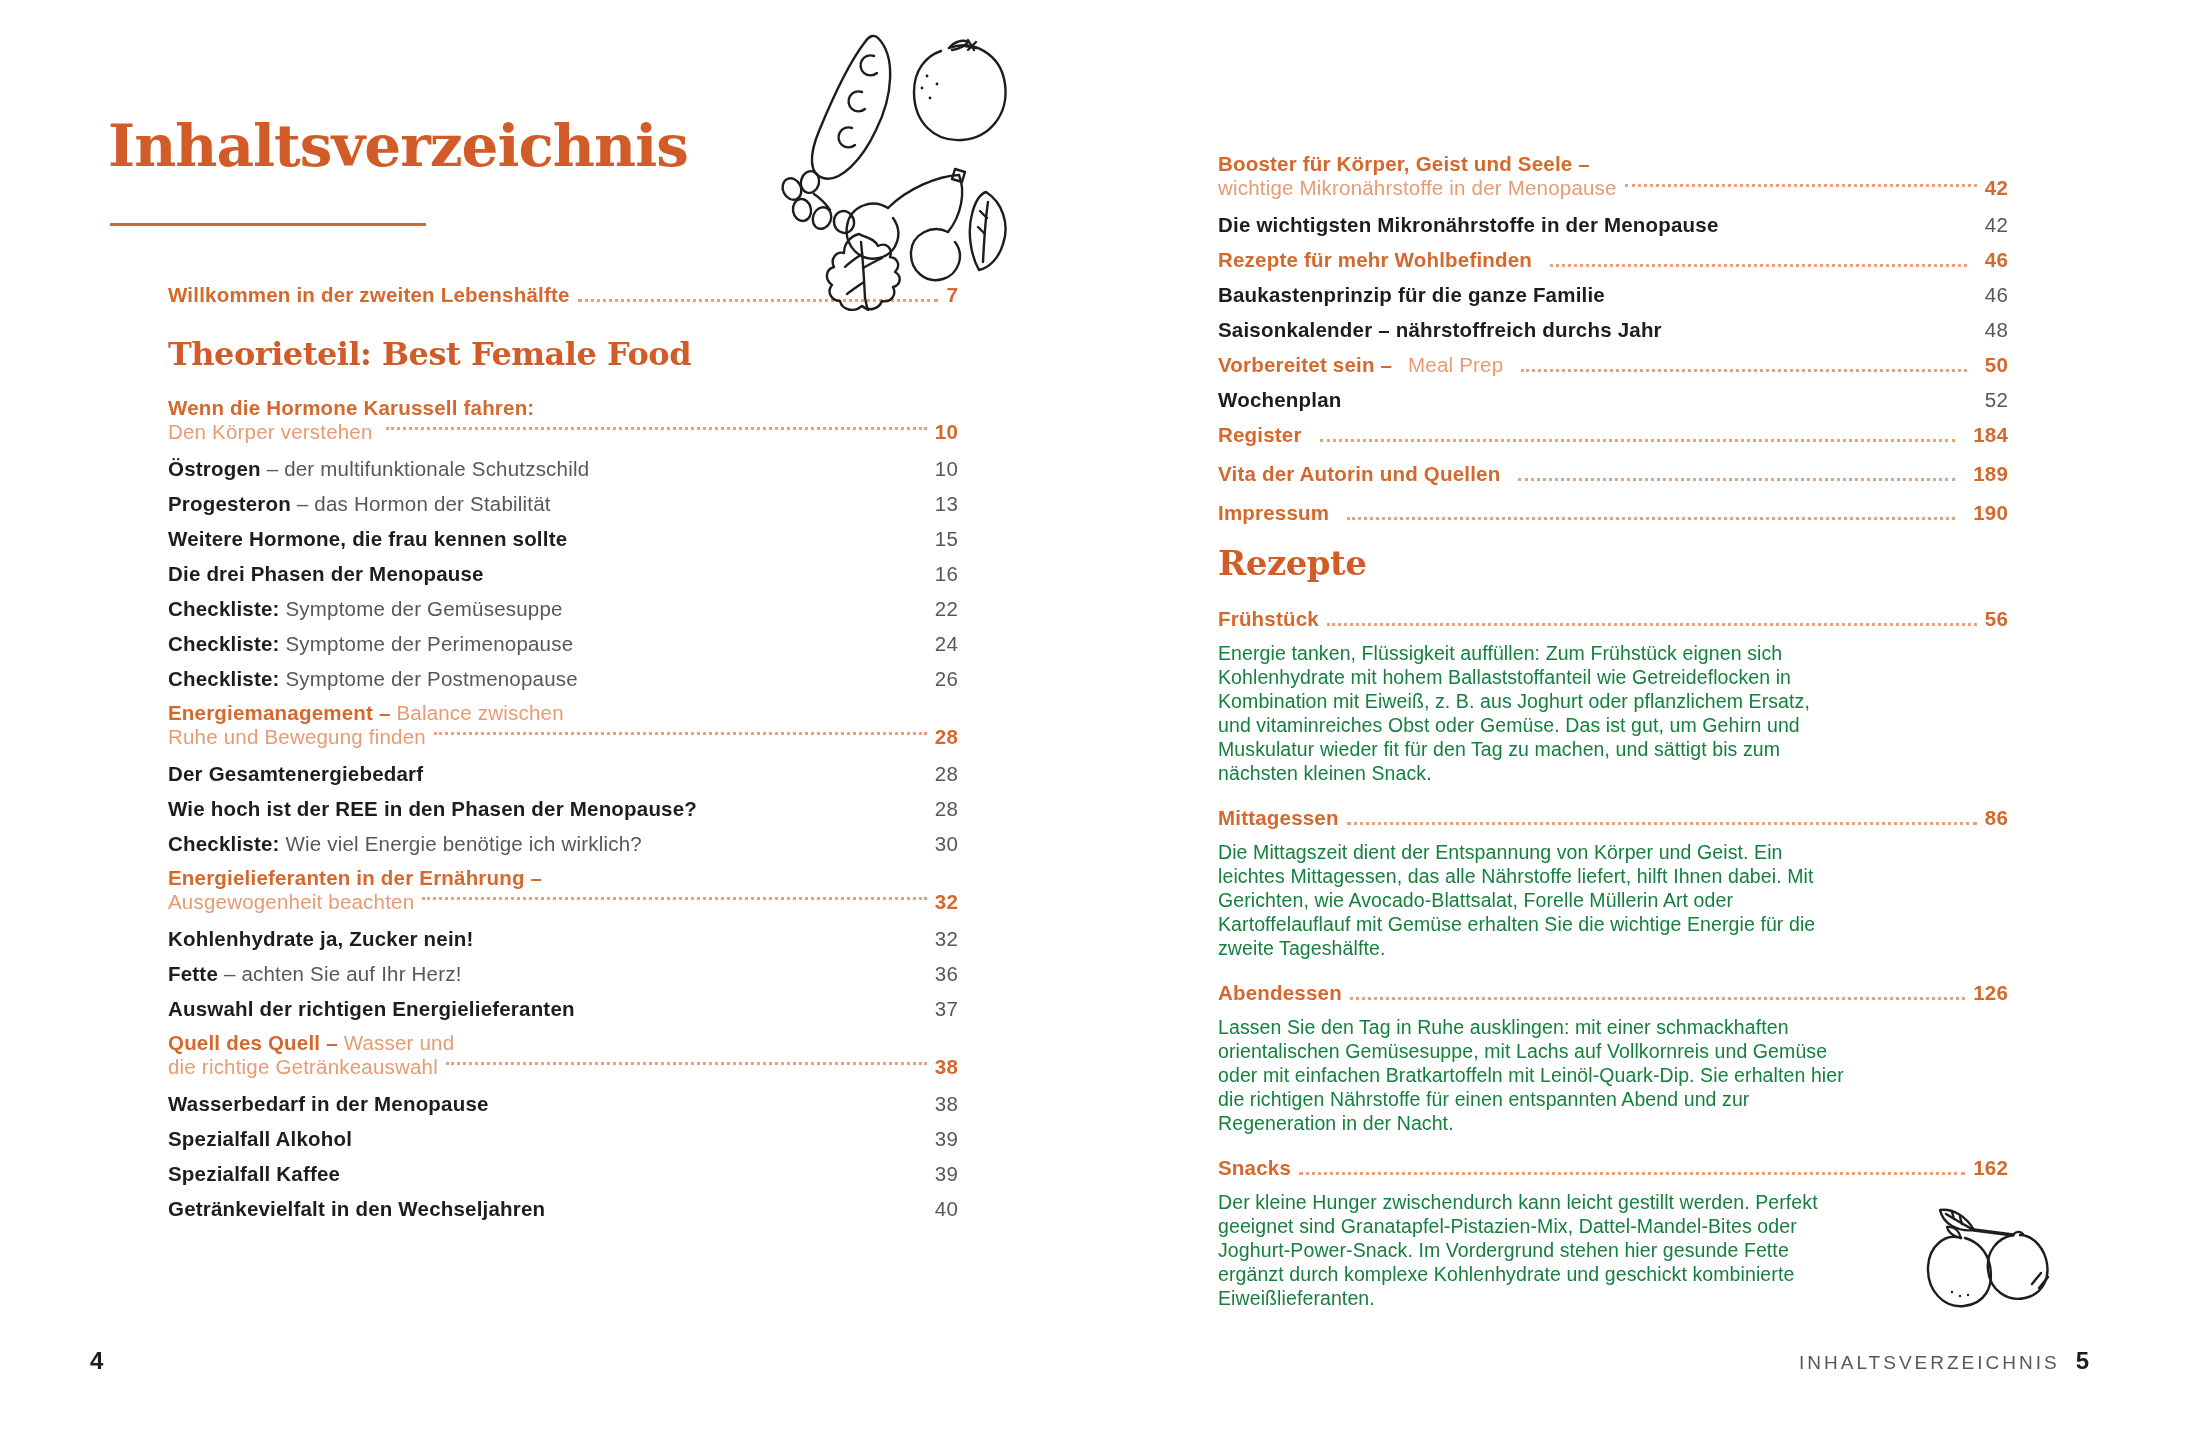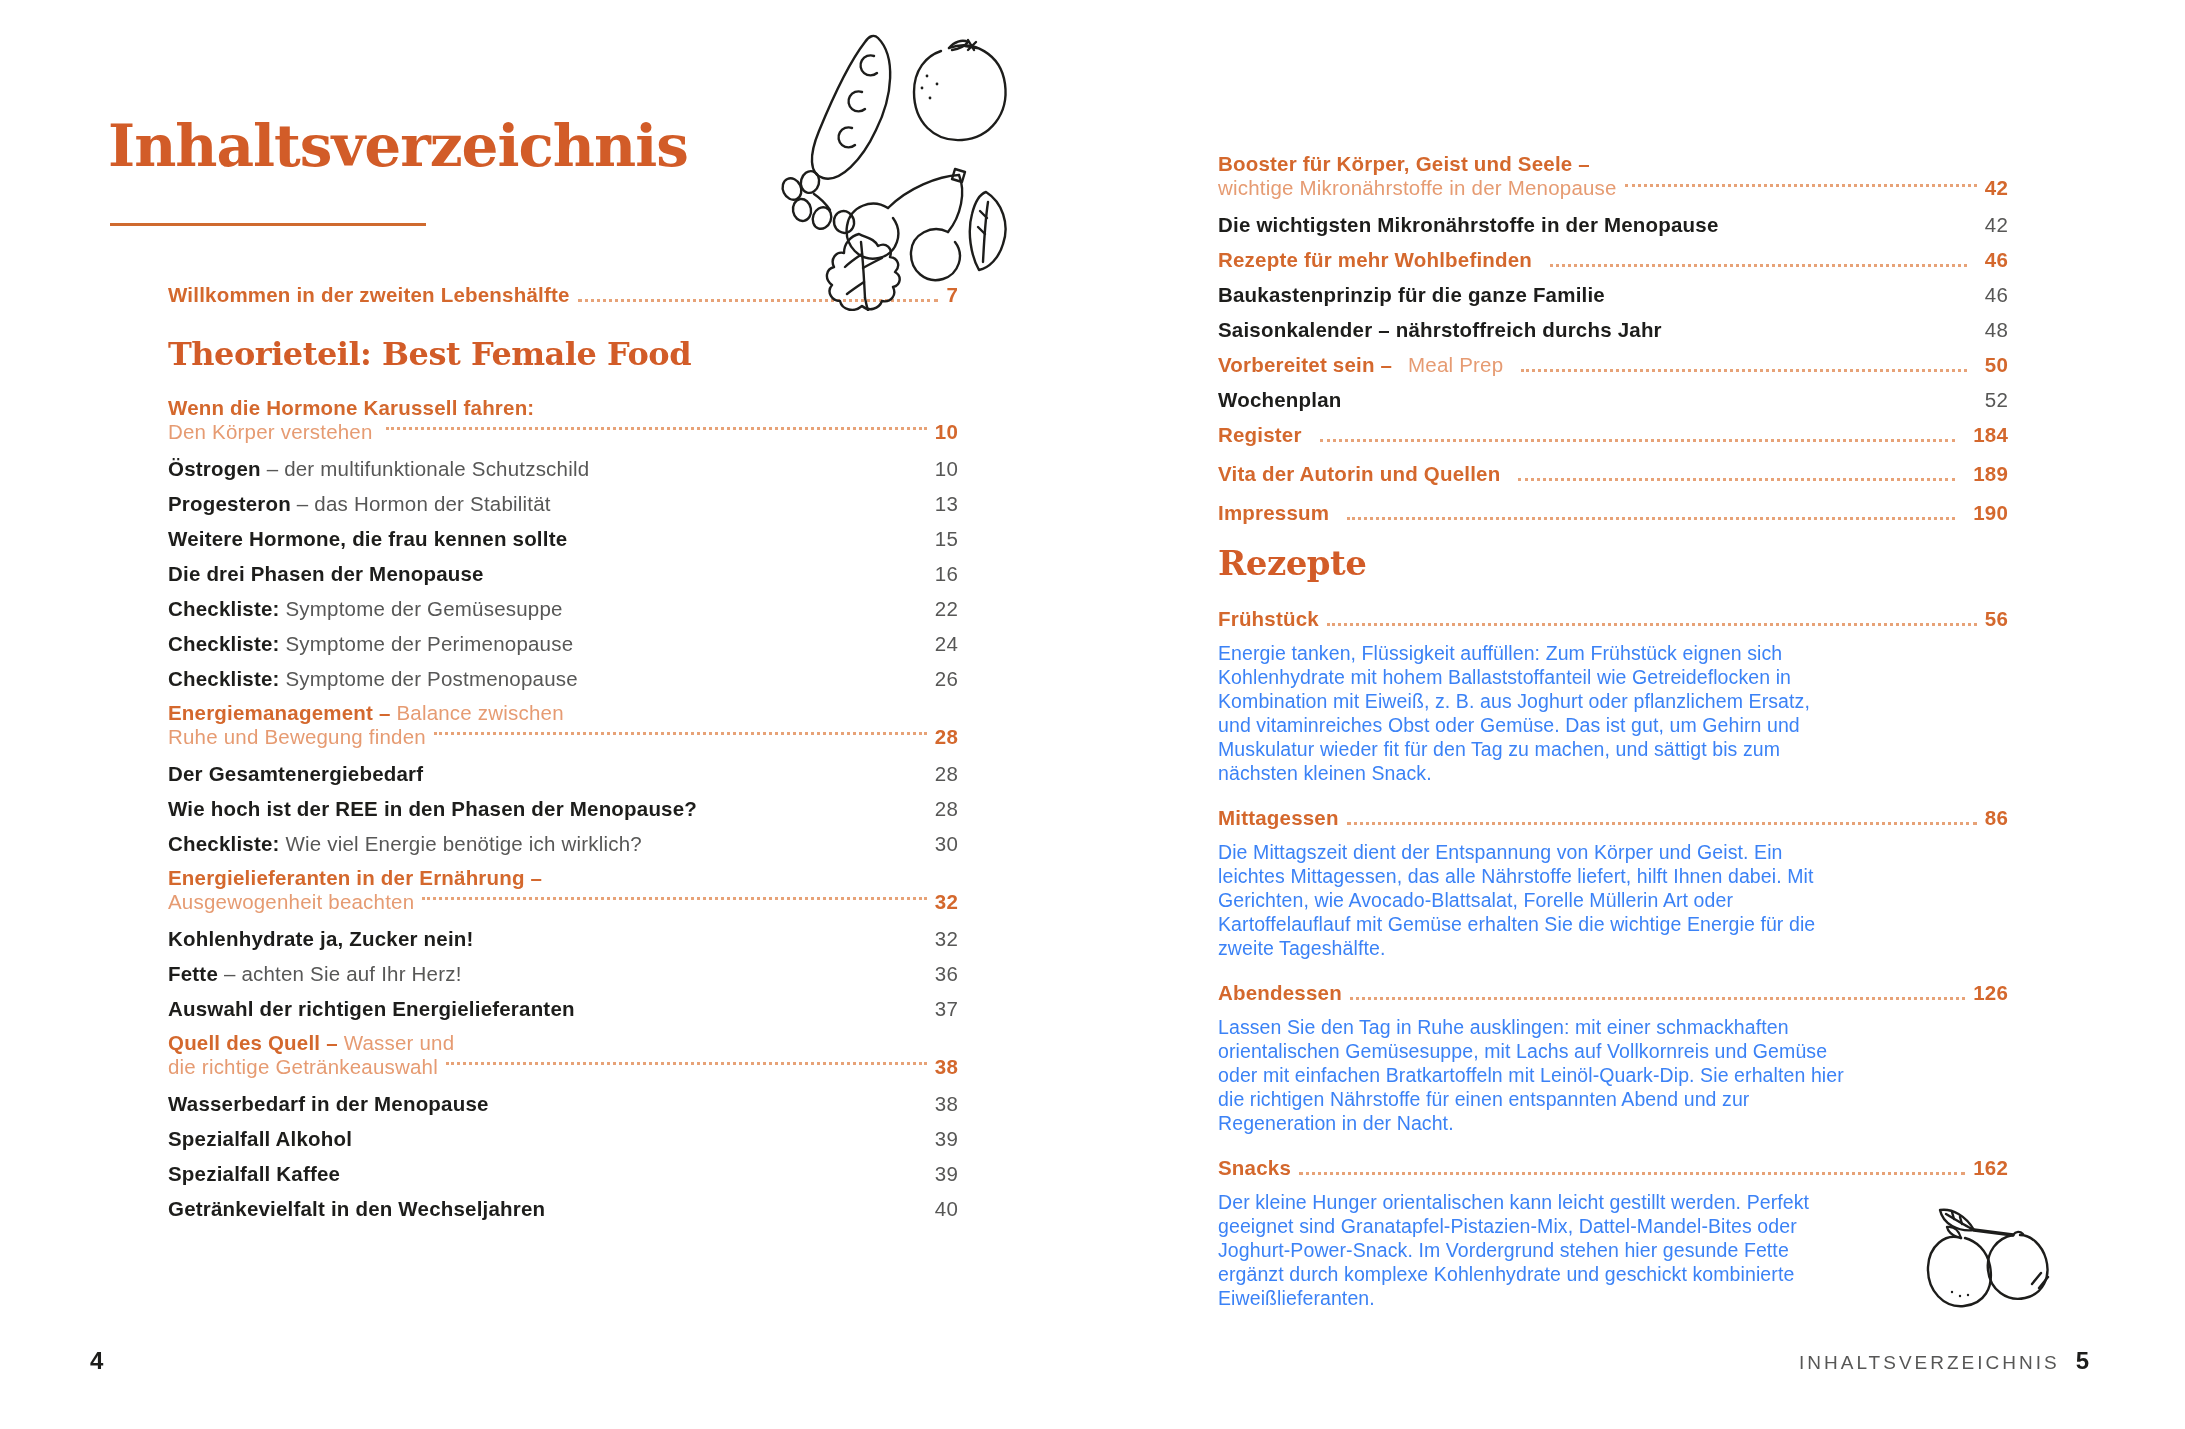--- a/index.html
+++ b/index.html
@@ -35,21 +35,21 @@
   .leader { flex: 1; border-bottom: 3px dotted #e7a277; margin: 0 8px 6px 8px; min-width: 24px; }
   .num  { font-weight: 400; color: #575756; font-size: 20.5px; }
   .onum { font-weight: 700; color: #d4682d; font-size: 20.5px; }
 
   .section-heading { font-size: 32px; line-height: 40px; margin: 26px 0 22px 0; letter-spacing: -0.5px; }
 
   
   .right-col { position: absolute; left: 1218px; top: 152px; width: 790px; }
   .wide { margin-bottom: 13px; }
   .recipes-heading { font-size: 34px; line-height: 42px; margin: 16px 0 22px 0; letter-spacing: -0.5px; }
-  .para { width: 628px; font-size: 19.5px; line-height: 24px; color: #3b82f6;
+  .para { width: 628px; font-size: 19.5px; line-height: 24px; color: #15803d;
           margin: 9px 0 20px 0; letter-spacing: .1px; }
 
   
   .illu-top    { position: absolute; left: 762px; top: 26px; }
   .illu-bottom { position: absolute; left: 1916px; top: 1200px; }
   .illu svg { display:block; }
 
   
   .folio-left { position: absolute; left: 90px; bottom: 54px; font-size: 24px; font-weight: 700; }
   .footer-right { position: absolute; right: 96px; bottom: 54px; display: flex; align-items: baseline; gap: 16px; }
@@ -317,21 +317,21 @@
     </div>
     <p class="para">Lassen Sie den Tag in Ruhe ausklingen: mit einer schmackhaften orientalischen Gemüsesuppe, mit Lachs auf Vollkornreis und Gemüse oder mit einfachen Bratkartoffeln mit Leinöl-Quark-Dip. Sie erhalten hier die richtigen Nährstoffe für einen entspannten Abend und zur Regeneration in der Nacht.</p>
   </div>
 
   <div>
     <div class="row">
       <span class="ob">Snacks</span>
       <span class="leader"></span>
       <span class="onum">162</span>
     </div>
-    <p class="para">Der kleine Hunger orientalischen kann leicht gestillt werden. Perfekt geeignet sind Granatapfel-Pistazien-Mix, Dattel-Mandel-Bites oder Joghurt-Power-Snack. Im Vordergrund stehen hier gesunde Fette ergänzt durch komplexe Kohlenhydrate und geschickt kombinierte Eiweißlieferanten.</p>
+    <p class="para">Der kleine Hunger zwischendurch kann leicht gestillt werden. Perfekt geeignet sind Granatapfel-Pistazien-Mix, Dattel-Mandel-Bites oder Joghurt-Power-Snack. Im Vordergrund stehen hier gesunde Fette ergänzt durch komplexe Kohlenhydrate und geschickt kombinierte Eiweißlieferanten.</p>
   </div>
 
 </div>
 
 <div class="illu illu-top">
   <svg width="265" height="285" viewBox="0 0 265 285" fill="none" stroke="#1d1d1b" stroke-width="2.4" stroke-linecap="round" stroke-linejoin="round">
 
     <path d="M116,12 C134,30 131,70 114,104 C100,134 78,157 61,152 C47,148 47,129 57,105 C71,71 89,34 103,16 C107,10 112,8 116,12 Z"></path>
     <path d="M112,30 a10,10 0 1 0 3,17"></path>
     <path d="M100,66 a10,10 0 1 0 3,17"></path>

